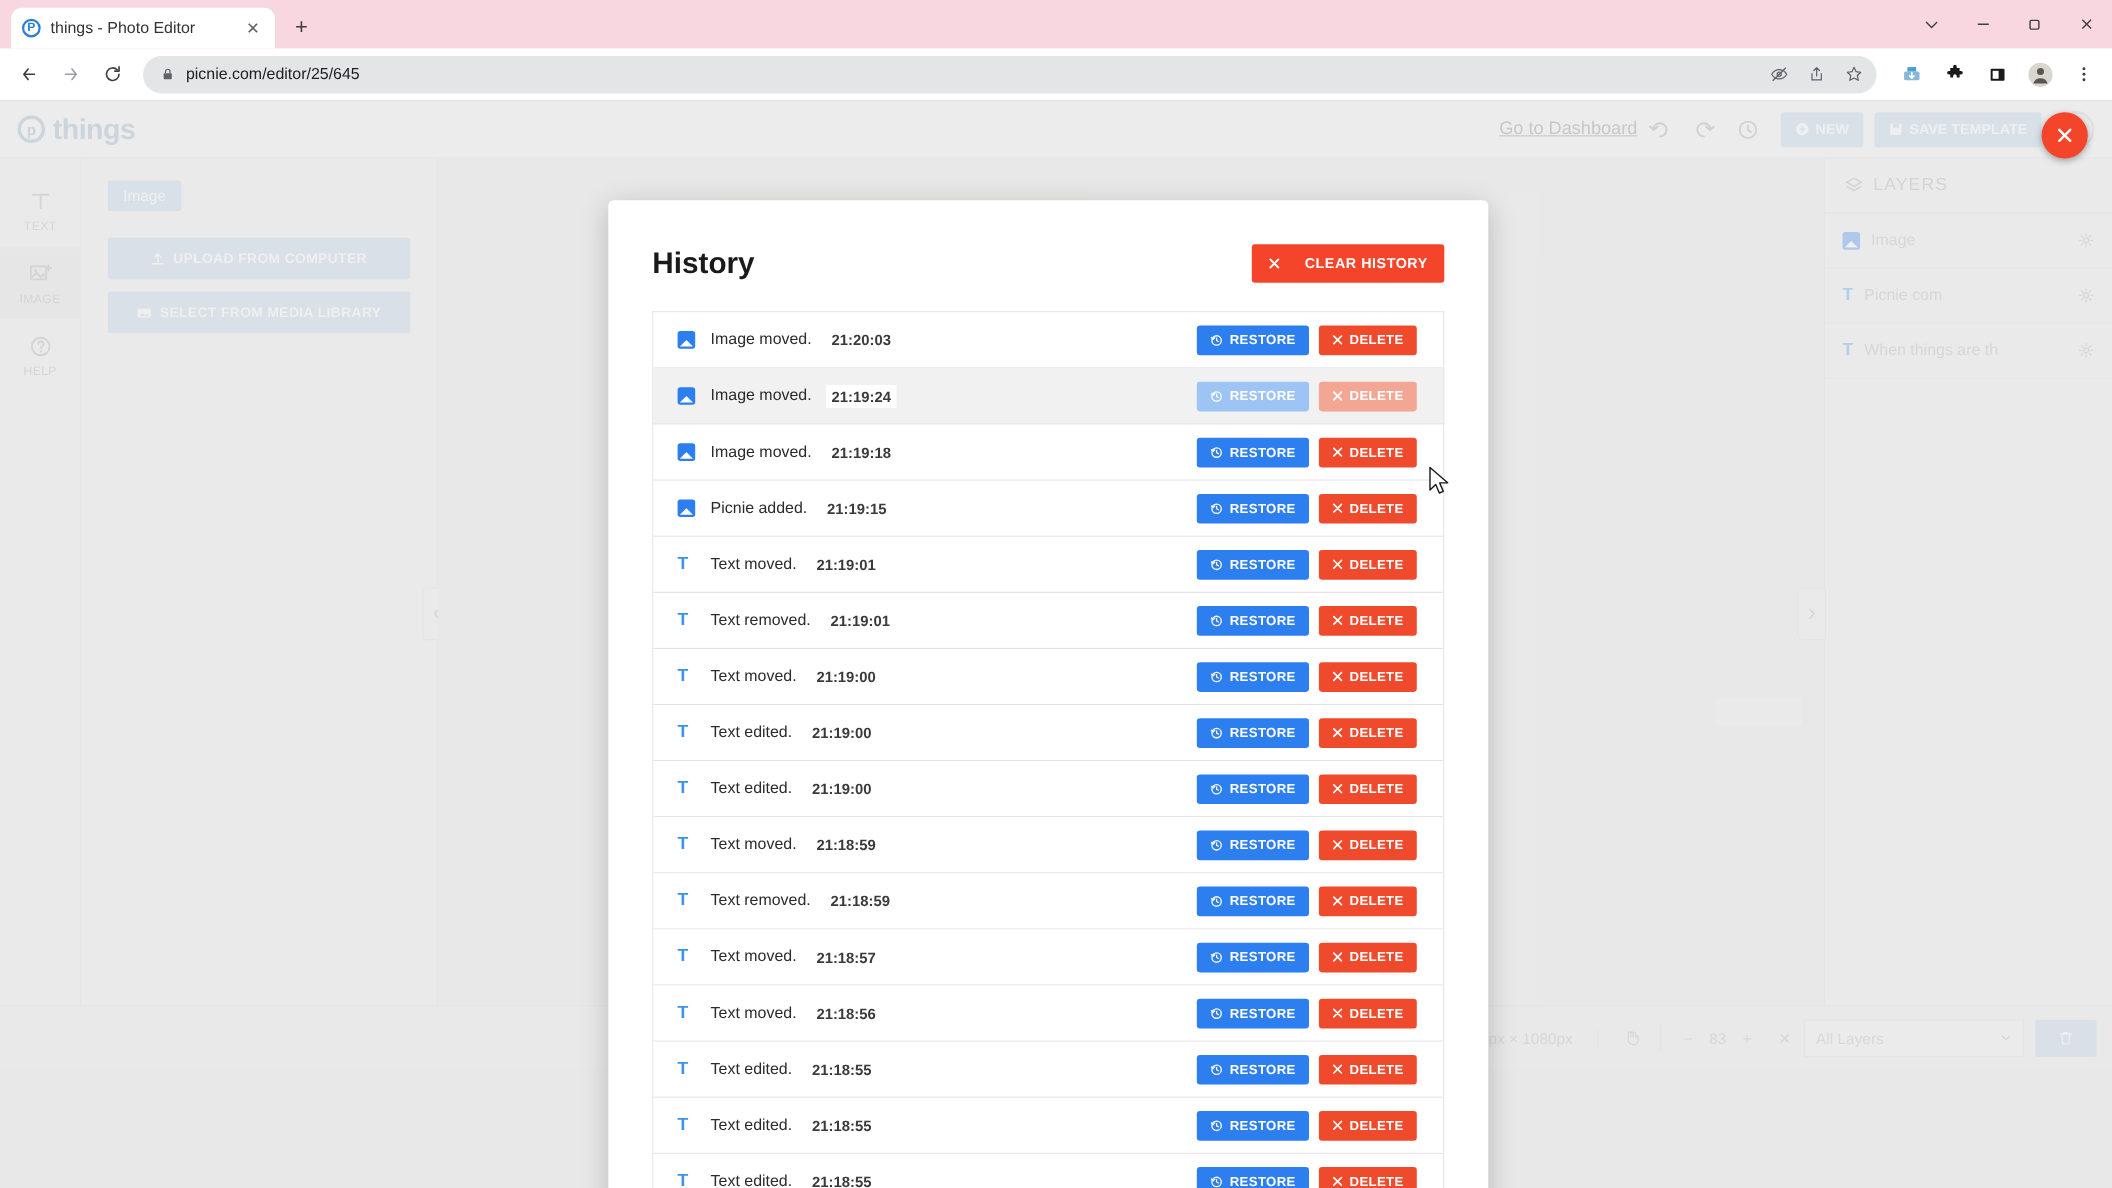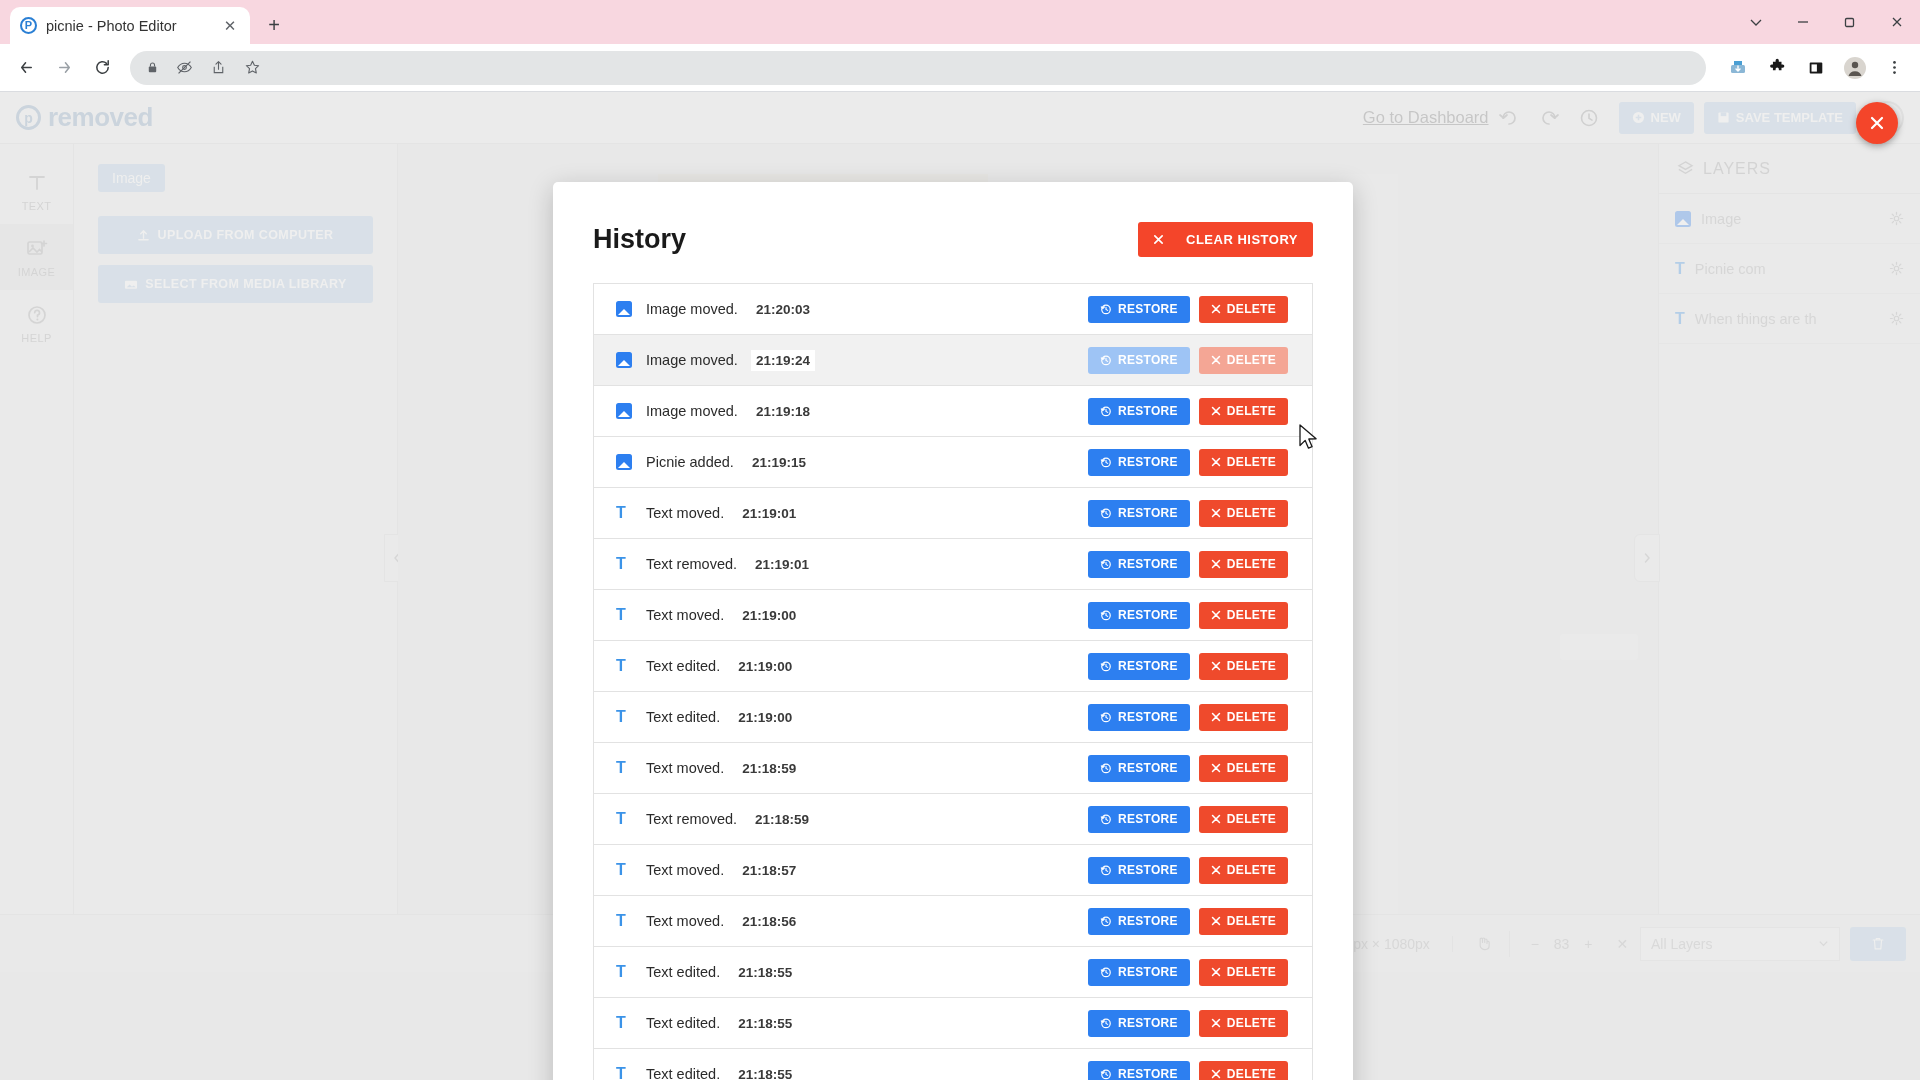--- a/index.html
+++ b/index.html
@@ -260,21 +260,21 @@
 </head>
 <body>
 
 <div id="browser">
 
   <div class="tabstrip">
     <div class="tab">
       <div class="favicon">
           <span>P</span>
         </div>
-      <div class="tab-title">picnie - Photo Editor</div>
+      <div class="tab-title">things - Photo Editor</div>
       <div class="tab-close">✕</div>
     </div>
     <div class="newtab">+</div>
     <div class="wincontrols">
       <div class="wc">
         <svg width="14" height="14" viewBox="0 0 14 14">
             <path d="M2 5l5 5 5-5" stroke="#3c4043" stroke-width="1.3" fill="none"></path>
           </svg>
       </div>
       <div class="wc">
@@ -313,20 +313,21 @@
         </svg>
     </div>
 
     <div class="omnibox">
       <span>
         <svg width="13" height="13" viewBox="0 0 14 14">
             <rect x="3" y="6" width="8" height="6" rx="1" fill="#5f6368"></rect>
             <path d="M4.8 6V4.3a2.2 2.2 0 0 1 4.4 0V6" stroke="#5f6368" stroke-width="1.2" fill="none"></path>
           </svg>
       </span>
+      <span class="url">picnie.com/editor/25/645</span>
       <span class="omni-icons">
         <span class="navbtn">
           <svg width="17" height="17" viewBox="0 0 20 20">
               <path d="M2 10s3-5 8-5 8 5 8 5-3 5-8 5-8-5-8-5z" stroke="#5f6368" stroke-width="1.3" fill="none"></path>
               <circle cx="10" cy="10" r="2.2" stroke="#5f6368" stroke-width="1.3" fill="none"></circle>
               <path d="M3 17L17 3" stroke="#5f6368" stroke-width="1.4"></path>
             </svg>
         </span>
         <span class="navbtn">
           <svg width="17" height="17" viewBox="0 0 20 20">
@@ -379,21 +380,21 @@
   </div>
 
   <div id="app">
     <div class="app-dim">
 
       <div class="app-header">
         <div class="logo">
           <div class="logo-mark">
               <span>p</span>
             </div>
-          <div class="logo-text">removed</div>
+          <div class="logo-text">things</div>
         </div>
         <div class="header-spacer"></div>
         <div class="dash-link">Go to Dashboard</div>
         <div class="hdr-icon">
           <svg width="22" height="22" viewBox="0 0 22 22">
               <path d="M5 11a6 6 0 1 1 6 6" stroke="#9a9a9a" stroke-width="1.7" fill="none" stroke-linecap="round"></path>
               <path d="M2 8l3.5 3L9 8" stroke="#9a9a9a" stroke-width="1.7" fill="none" stroke-linecap="round" stroke-linejoin="round"></path>
             </svg>
         </div>
         <div class="hdr-icon">

